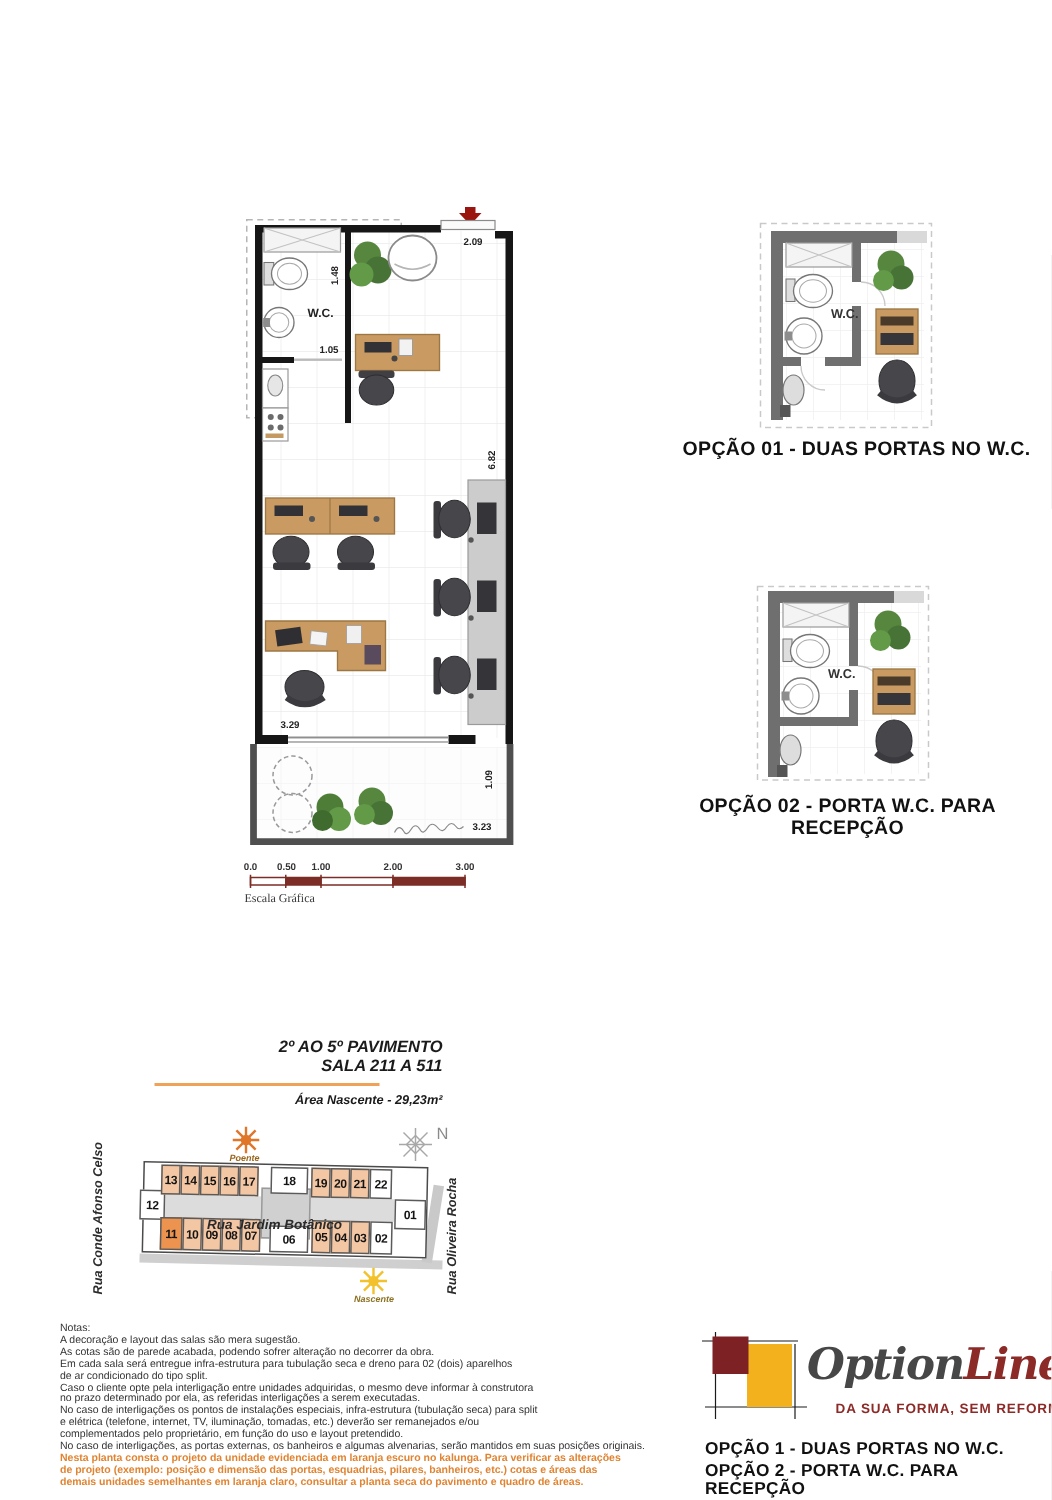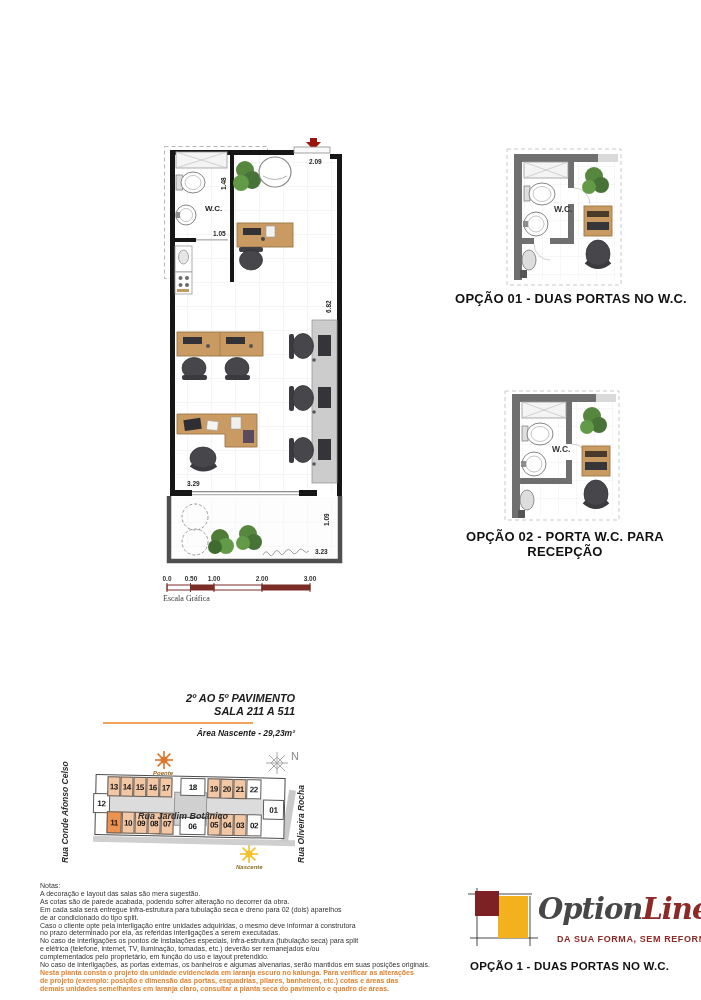--- a/index.html
+++ b/index.html
@@ -433,14 +433,15 @@
       <rect x="30" y="8" width="30" height="42" fill="#f3b11e"></rect>
       <rect x="7" y="3" width="24" height="25" fill="#7d2125"></rect>
     </svg>
     <div class="abs" style="left:70px;top:4px;font-family:'DejaVu Serif',serif;font-style:italic;font-weight:bold;font-size:29px;letter-spacing:-1px;white-space:nowrap;">
       <span style="color:#474747;">Option</span><span style="color:#8c2a28;">Line</span>
     </div>
     <div class="abs" style="left:89px;top:46px;font-weight:bold;font-size:9px;letter-spacing:0.6px;color:#8c2a28;white-space:nowrap;">DA SUA FORMA, SEM REFORMA</div>
   </div>
 
   <div class="footer-opt" style="top:960px;text-align:right;">OPÇÃO 1 - DUAS PORTAS NO W.C.</div>
+  <div class="footer-opt" style="top:975px;">OPÇÃO 2 - PORTA W.C. PARA RECEPÇÃO</div>
 
 </div>
 
 </body></html>

